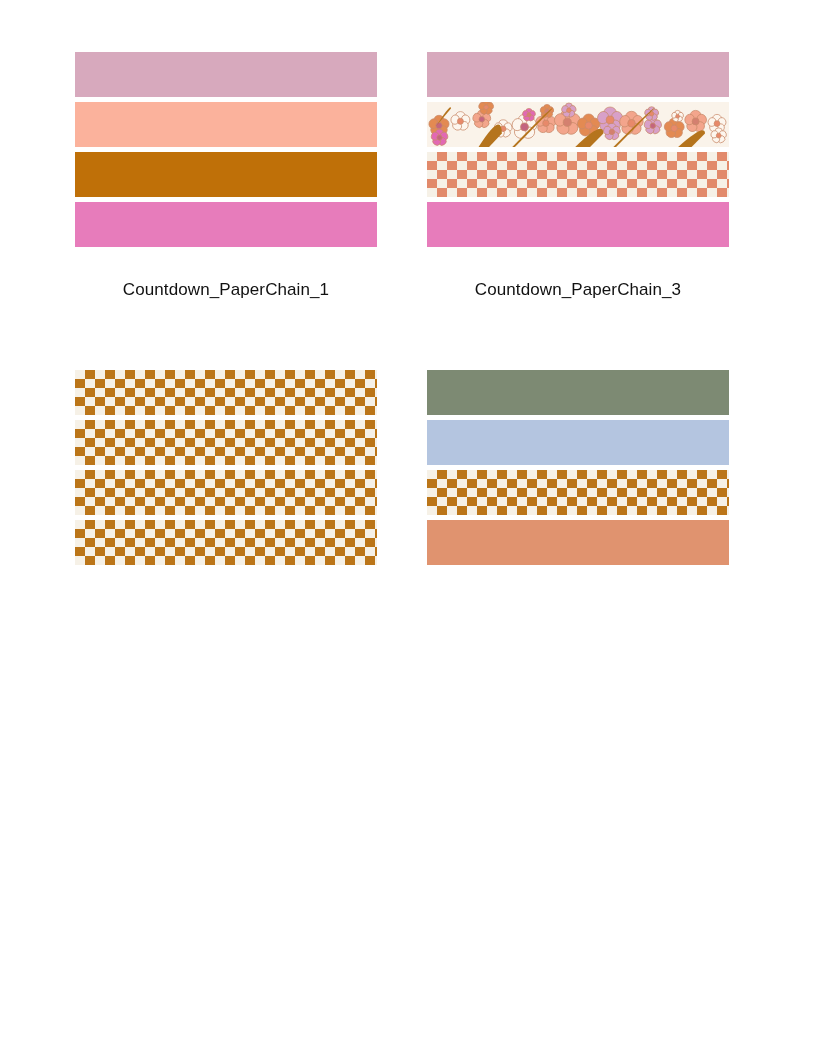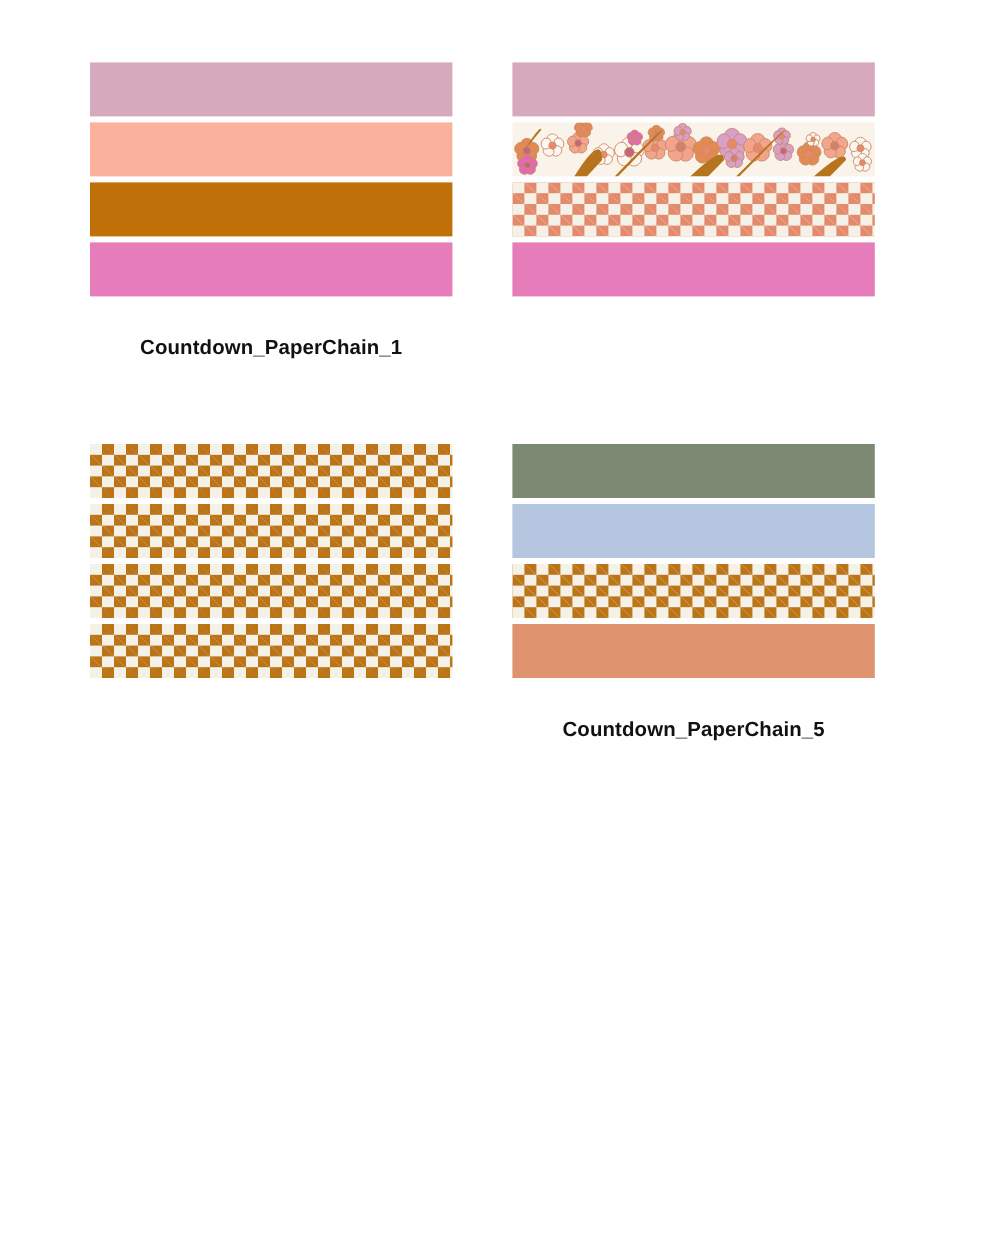--- a/index.html
+++ b/index.html
@@ -31,21 +31,20 @@
     grid-template-columns: 352px 352px;
     grid-template-rows: 318px 318px 318px;
     column-gap: 0px;
     padding: 52px 0 0 75px;
     box-sizing: border-box;
   }
 
   .card {
     position: relative;
     width: 302px;
-    font-weight: bold;
   }
 
   .strips {
     width: 302px;
   }
 
   .strip {
     width: 302px;
     height: 45px;
     margin-bottom: 5px;
@@ -291,32 +290,32 @@
               <path d="M 74.8 31.4 Q 74.80.792 34.208 74.83.6 35 Q 74.80.792 35.792 74.8 38.6 Q 74.008 35.792 71.2 35 Q 74.008 34.208 74.8 31.4 Z" fill="#b5741d"></path>
               <path d="M 125.6 6.4 Q 125.60.792 9.208 125.63.6 10 Q 125.60.792 10.792 125.6 13.6 Q 124.80799999999999 10.792 122 10 Q 124.80799999999999 9.208 125.6 6.4 Z" fill="#b5741d"></path>
               <path d="M 176.4 31.4 Q 176.40.792 34.208 176.43.6 35 Q 176.40.792 35.792 176.4 38.6 Q 175.608 35.792 172.8 35 Q 175.608 34.208 176.4 31.4 Z" fill="#b5741d"></path>
               <path d="M 227.2 6.4 Q 227.20.792 9.208 227.23.6 10 Q 227.20.792 10.792 227.2 13.6 Q 226.408 10.792 223.6 10 Q 226.408 9.208 227.2 6.4 Z" fill="#b5741d"></path>
               <path d="M 278.0 31.4 Q 278.00.792 34.208 278.03.6 35 Q 278.00.792 35.792 278.0 38.6 Q 277.208 35.792 274.4 35 Q 277.208 34.208 278.0 31.4 Z" fill="#b5741d"></path>
             </svg>
           </div>
           <div class="strip checker" style="--ck: #e28a6b;"></div>
           <div class="strip" style="background: rgb(231, 124, 187);"></div>
         </div>
+        <div class="card-label">Countdown_PaperChain_3</div>
       </div>
       <div class="card">
         <div class="strips">
           <div class="strip checker" style="--ck: #bb7518;"></div>
           <div class="strip checker" style="--ck: #bb7518;"></div>
           <div class="strip checker" style="--ck: #bb7518;"></div>
           <div class="strip checker" style="--ck: #bb7518;"></div>
         </div>
       </div>
       <div class="card">
         <div class="strips">
           <div class="strip" style="background: rgb(125, 138, 115);"></div>
           <div class="strip" style="background: rgb(180, 197, 224);"></div>
           <div class="strip checker" style="--ck: #bb7518;"></div>
           <div class="strip" style="background: rgb(224, 147, 111);"></div>
         </div>
-        <div class="card-label">Countdown_PaperChain_5</div>
       </div>
     </div>
 </div>
 
 </body></html>

